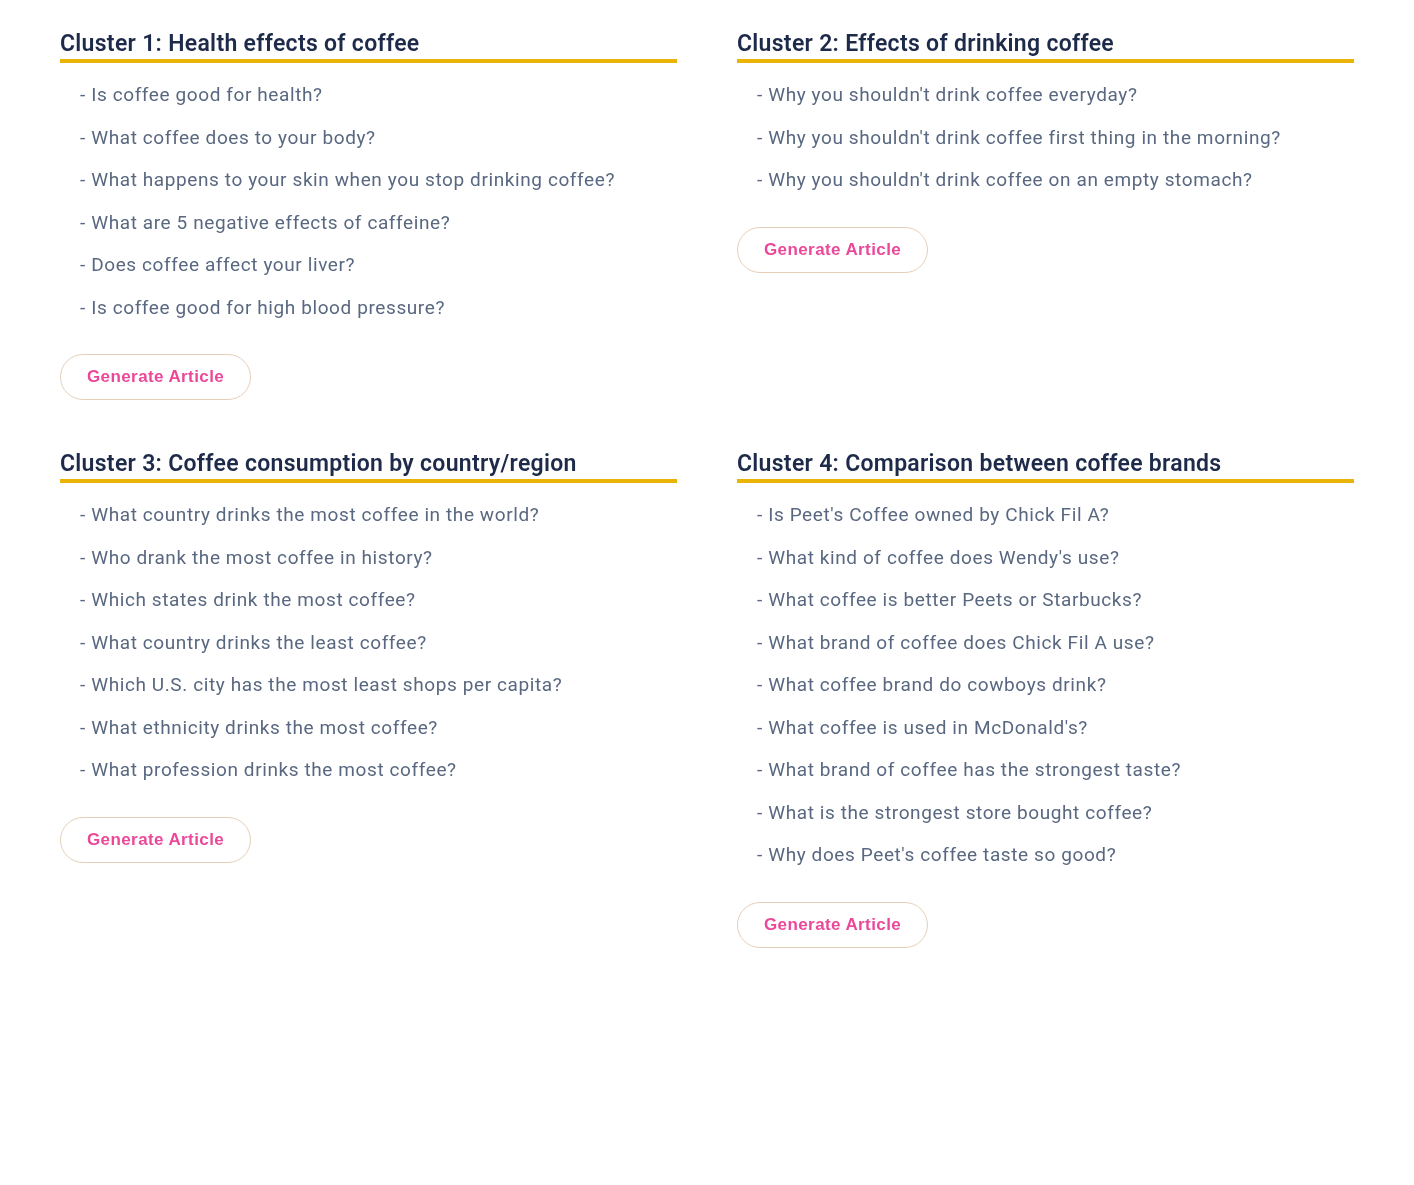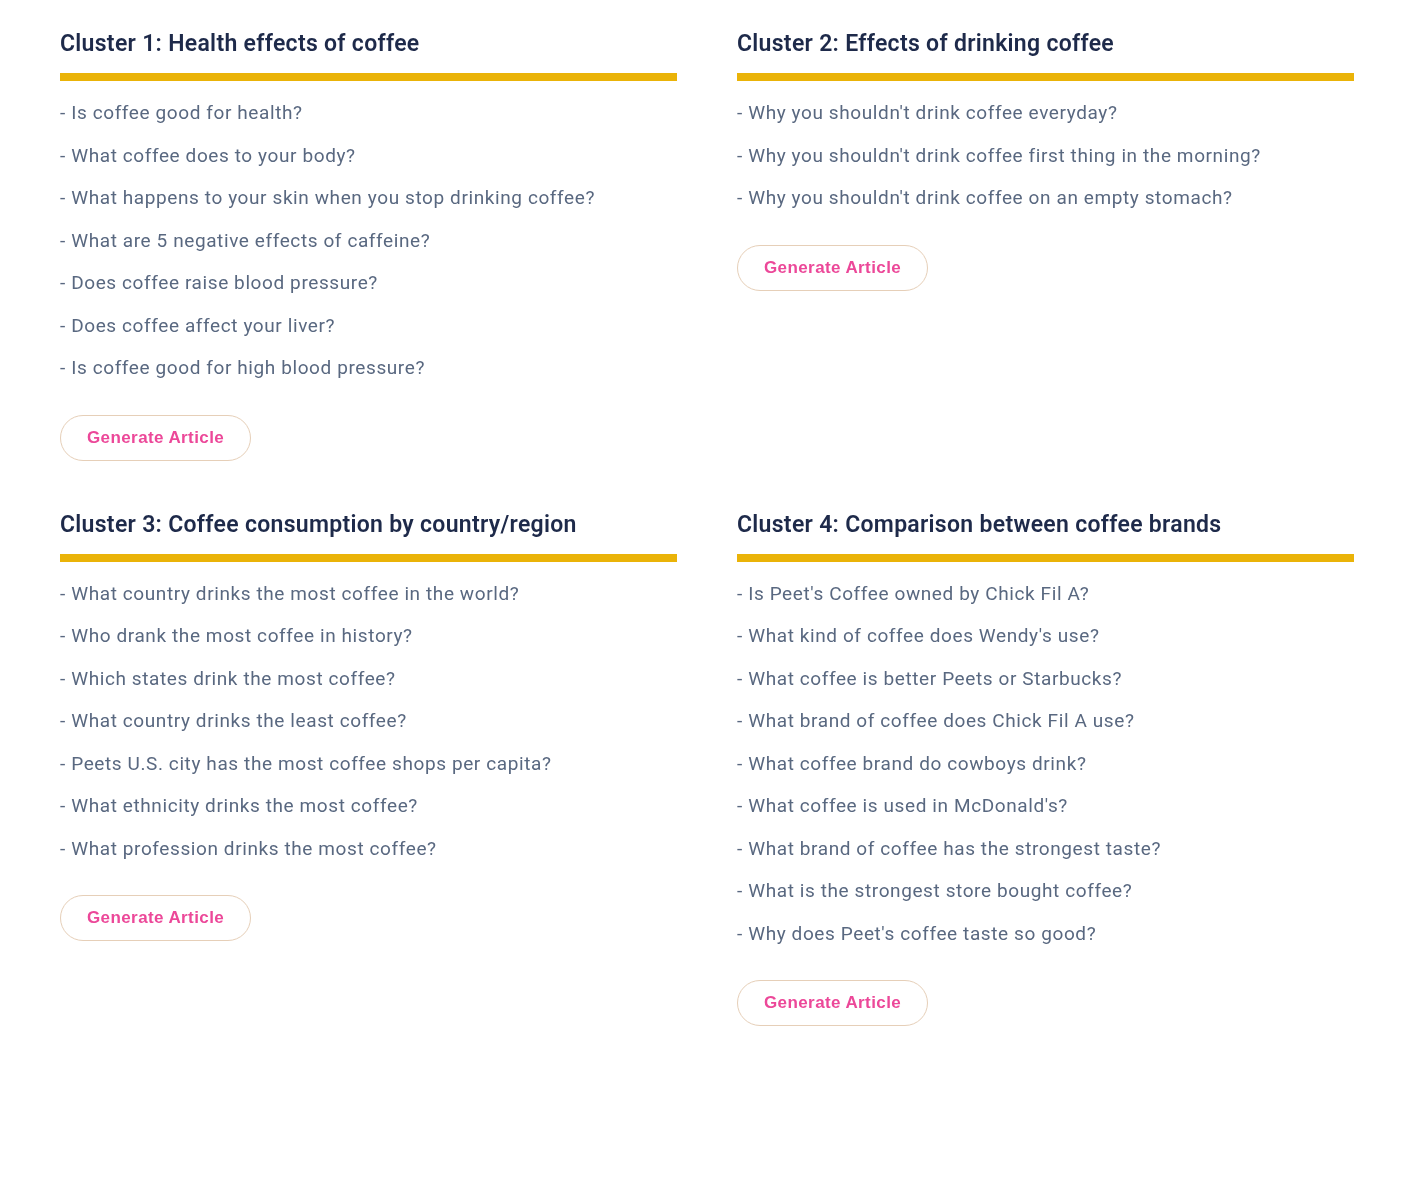--- a/index.html
+++ b/index.html
@@ -19,30 +19,31 @@
   }
   .cluster {
     display: flex;
     flex-direction: column;
   }
   .cluster-title {
     font-size: 23px;
     font-weight: 600;
     color: #1e2a4a;
     letter-spacing: 0.3px;
-    border-bottom: 8px solid #eab308;
-    padding-bottom: 16px;
+    border-bottom: 4px solid #eab308;
+    padding-bottom: 2px;
     margin-bottom: 18px;
   }
   .question {
     font-size: 19px;
     color: #596880;
     letter-spacing: 0.6px;
     line-height: 1.5;
     margin-bottom: 14px;
+    margin-left: 20px;
   }
   .generate-btn {
     align-self: flex-start;
     margin-top: 18px;
     padding: 12px 26px;
     border: 1.5px solid #e6cfb8;
     background: #ffffff;
     color: #ec4899;
     font-size: 17px;
     font-weight: 600;
@@ -55,41 +56,40 @@
 <body>
 
 <div class="grid">
 
   <div class="cluster">
     <div class="cluster-title">Cluster 1: Health effects of coffee</div>
     <div class="question">- <span>Is coffee good for health?</span></div>
     <div class="question">- <span>What coffee does to your body?</span></div>
     <div class="question">- <span>What happens to your skin when you stop drinking coffee?</span></div>
     <div class="question">- <span>What are 5 negative effects of caffeine?</span></div>
-    <div class="question">- <span>Does coffee raise blood pressure?</span></div>
     <div class="question">- <span>Does coffee affect your liver?</span></div>
     <div class="question">- <span>Is coffee good for high blood pressure?</span></div>
     <button class="generate-btn">Generate Article</button>
   </div>
 
   <div class="cluster">
     <div class="cluster-title">Cluster 2: Effects of drinking coffee</div>
     <div class="question">- <span>Why you shouldn't drink coffee everyday?</span></div>
     <div class="question">- <span>Why you shouldn't drink coffee first thing in the morning?</span></div>
     <div class="question">- <span>Why you shouldn't drink coffee on an empty stomach?</span></div>
     <button class="generate-btn">Generate Article</button>
   </div>
 
   <div class="cluster">
     <div class="cluster-title">Cluster 3: Coffee consumption by country/region</div>
     <div class="question">- <span>What country drinks the most coffee in the world?</span></div>
     <div class="question">- <span>Who drank the most coffee in history?</span></div>
     <div class="question">- <span>Which states drink the most coffee?</span></div>
     <div class="question">- <span>What country drinks the least coffee?</span></div>
-    <div class="question">- <span>Peets U.S. city has the most coffee shops per capita?</span></div>
+    <div class="question">- <span>Which U.S. city has the most least shops per capita?</span></div>
     <div class="question">- <span>What ethnicity drinks the most coffee?</span></div>
     <div class="question">- <span>What profession drinks the most coffee?</span></div>
     <button class="generate-btn">Generate Article</button>
   </div>
 
   <div class="cluster">
     <div class="cluster-title">Cluster 4: Comparison between coffee brands</div>
     <div class="question">- <span>Is Peet's Coffee owned by Chick Fil A?</span></div>
     <div class="question">- <span>What kind of coffee does Wendy's use?</span></div>
     <div class="question">- <span>What coffee is better Peets or Starbucks?</span></div>

